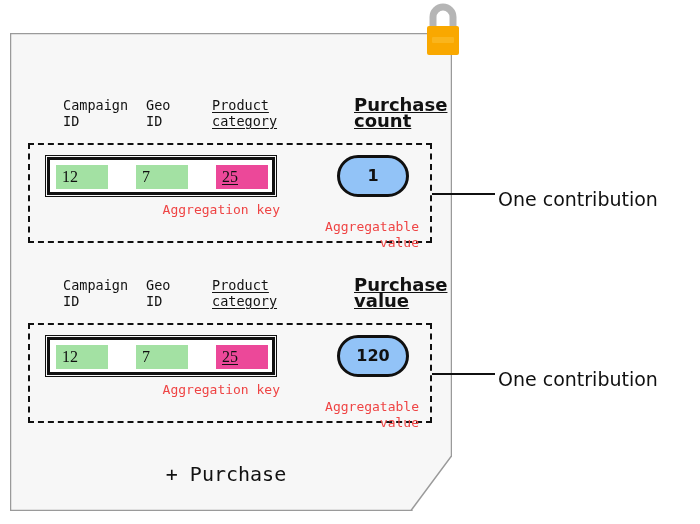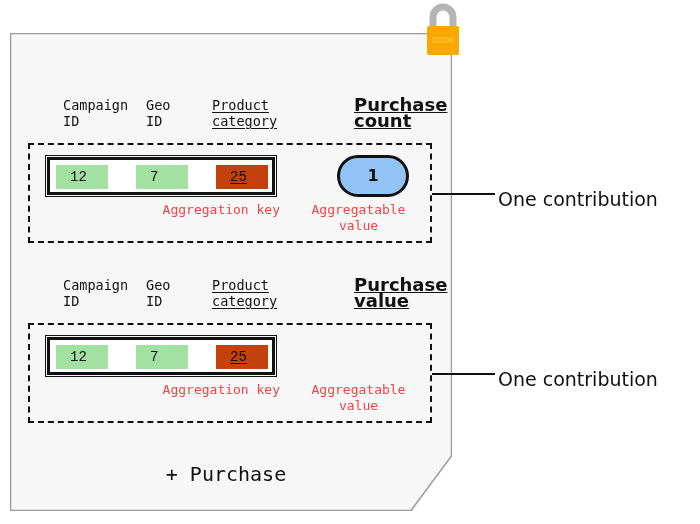--- a/index.html
+++ b/index.html
@@ -95,29 +95,29 @@
     border: 3px solid #111111;
     outline: 1px solid #111111;
     outline-offset: 1px;
     box-sizing: border-box;
   }
   .key-cell {
     position: absolute;
     top: 5px;
     height: 24px;
     line-height: 24px;
-    font-family: Liberation Mono, monospace;
-    font-size: 14px;
+    font-family: Liberation Serif, serif;
+    font-size: 16px;
     color: #101010;
-    padding-left: 14px;
+    padding-left: 6px;
     box-sizing: border-box;
   }
   .key-cell.c1 { left: 6px;   width: 52px; background: #a3e1a3; }
   .key-cell.c2 { left: 86px;  width: 52px; background: #a3e1a3; }
-  .key-cell.c3 { left: 166px; width: 52px; background: #c2410c; }
+  .key-cell.c3 { left: 166px; width: 52px; background: #ec4899; }
   .key-cell.c3 .cellnum { text-decoration: underline; text-underline-offset: 2px; }
 
   
   .agg-value-pill {
     position: absolute;
     left: 307px;
     top: 10px;
     width: 72px;
     height: 42px;
     background: #92c3f7;
@@ -135,21 +135,21 @@
   
   .caption {
     position: absolute;
     font-family: "DejaVu Sans Mono", monospace;
     font-size: 13px;
     line-height: 16px;
     color: #ef4444;
     white-space: pre-line;
   }
   .caption.agg-key-caption   { left: 95px;  top: 57px; width: 155px; text-align: right; }
-  .caption.agg-value-caption { left: 268px; top: 57px; width: 121px; text-align: center; }
+  .caption.agg-value-caption { left: 268px; top: 74px; width: 121px; text-align: right; }
 
   
   .callout {
     position: absolute;
     height: 2px;
   }
   .callout-line {
     position: absolute;
     left: 0;
     top: 0;
@@ -241,20 +241,21 @@
 
 <div class="contribution-block" id="contribution-block-2">
   <div class="agg-key-box">
     <div class="key-cell c1">12</div>
     <div class="key-cell c2">7</div>
     <div class="key-cell c3">
       <span class="cellnum">25</span>
     </div>
   </div>
 
+  <div class="agg-value-pill">120</div>
 
   <div class="caption agg-key-caption">Aggregation key</div>
   <div class="caption agg-value-caption">Aggregatable
 value</div>
 </div>
 
 <div class="callout" id="callout-1">
   <div class="callout-line"></div>
   <div class="callout-label">One contribution</div>
 </div>

